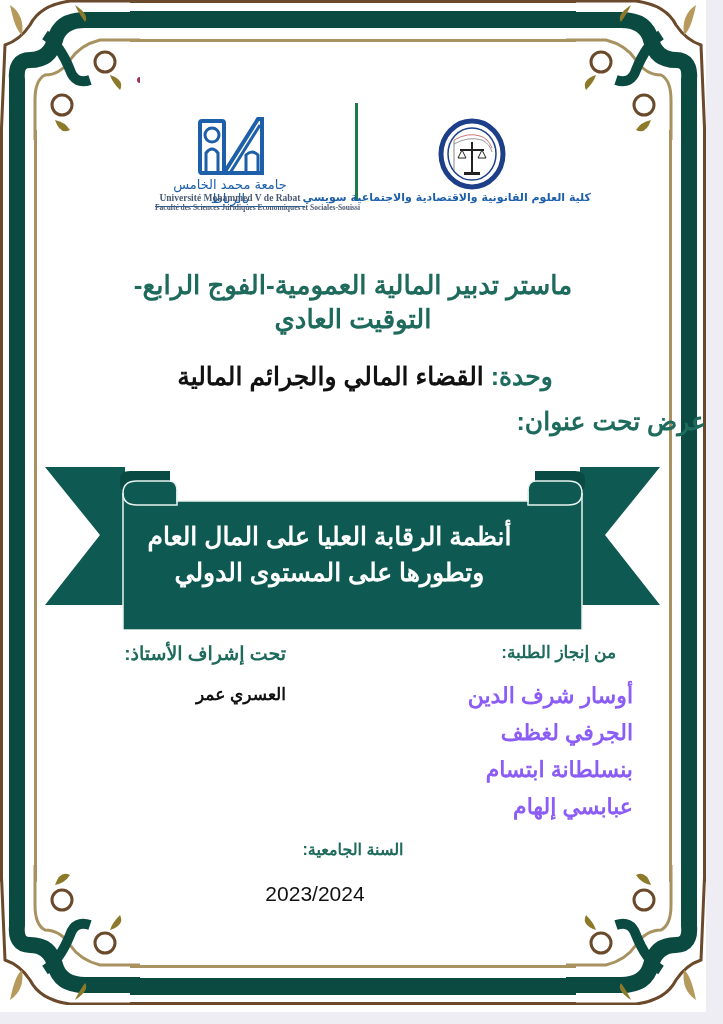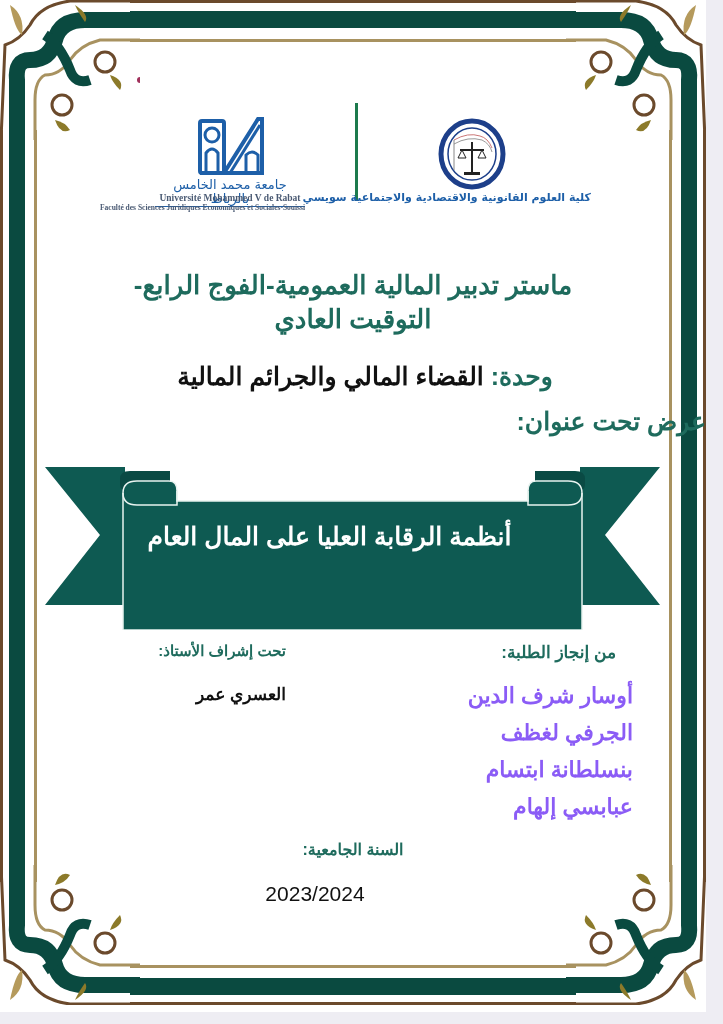--- a/index.html
+++ b/index.html
@@ -19,42 +19,42 @@
   .band-gold  { background:#a89260; }
 
   .corner { position:absolute; width:140px; height:140px; }
 
   
   .logo-divider { position:absolute; left:355px; top:103px; width:3px; height:98px; background:#1d7a4d; }
   .um5-logo { position:absolute; left:198px; top:115px; width:66px; height:62px; }
   .fac-logo { position:absolute; left:438px; top:118px; width:68px; height:72px; }
   .um5-ar { position:absolute; left:155px; top:178px; width:150px; text-align:center; color:#1d5fa8; font-size:13px; font-weight:normal; direction:rtl; line-height:14px; border-bottom:1px solid #1d5fa8; }
   .um5-fr { position:absolute; left:100px; top:193px; width:260px; text-align:center; color:#4a5a73; font-family:"Liberation Serif", serif; font-size:9.5px; font-weight:bold; line-height:10px; }
-  .um5-fr2 { position:absolute; left:100px; top:203px; width:260px; text-align:left; color:#4a5a73; font-family:"Liberation Serif", serif; font-size:7.5px; font-weight:bold; line-height:9px; }
+  .um5-fr2 { position:absolute; left:100px; top:203px; width:260px; text-align:right; color:#4a5a73; font-family:"Liberation Serif", serif; font-size:7.5px; font-weight:bold; line-height:9px; }
   .fac-name { position:absolute; left:365px; top:191px; width:226px; text-align:right; direction:rtl; color:#1d5fa8; font-size:11px; font-weight:bold; white-space:nowrap; }
 
   .title {
     position:absolute; left:0; width:706px; text-align:center; direction:rtl;
     font-family:"Liberation Sans", sans-serif; font-weight:bold;
   }
   .t-master { top:268px; font-size:26px; color:#1e6b5d; line-height:34px; }
   .t-module { top:360px; font-size:25px; line-height:32px;margin-left:12px; }
   .t-module .lbl { color:#1e6b5d; }
   .t-module .val { color:#111; }
   .t-pres { top:405px; font-size:25px; color:#1e6b5d; line-height:32px;text-align:right; }
 
   .banner { position:absolute; left:45px; top:465px; width:615px; height:165px; }
   .banner-text {
     position:absolute; left:125px; top:518px; width:385px; text-align:center; direction:rtl;
     color:#ffffff; font-family:"Liberation Sans", sans-serif; font-weight:bold; font-size:25px; line-height:36px;margin-left:12px;
   }
 
   .rtl { direction:rtl; position:absolute; font-family:"Liberation Sans", sans-serif; font-weight:bold; }
   .students-label { right:90px; top:642px; color:#1e6b5d; font-size:17px; }
-  .supervisor-label { right:420px; top:642px; color:#1e6b5d; font-size:15px; }
+  .supervisor-label { right:420px; top:642px; color:#1e6b5d; font-size:19px; }
   .student { right:73px; color:#8b5cf6; font-size:22px; }
   .supervisor-name { right:420px; top:684px; color:#111; font-size:17px; }
 
   .year-label { position:absolute; left:0; width:706px; text-align:center; top:840px; direction:rtl; color:#1e6b5d; font-family:"Liberation Sans", sans-serif; font-weight:bold; font-size:16px; }
   .year-value { position:absolute; left:0; width:630px; text-align:center; top:882px; color:#111; font-family:"Liberation Sans", sans-serif; font-size:21px; }
 </style>
 </head>
 <body>
 
 <div class="page">
@@ -173,20 +173,21 @@
 
     <path d="M75 14 Q75 6 85 6 L125 6 L125 26 L85 26 Q75 26 75 20 Z" fill="#0a4a44"></path>
     <path d="M540 14 Q540 6 530 6 L490 6 L490 26 L530 26 Q540 26 540 20 Z" fill="#0a4a44"></path>
 
     <path d="M78 28 Q78 16 92 16 L124 16 Q132 16 132 26 L132 36 L483 36 L483 26 Q483 16 491 16 L523 16 Q537 16 537 28 L537 165 L78 165 Z" fill="#0e5a52" stroke="#e8f3f0" stroke-width="1.5"></path>
     <path d="M78 28 Q78 40 92 40 L132 40 L132 26" fill="none" stroke="#e8f3f0" stroke-width="1.5"></path>
     <path d="M537 28 Q537 40 523 40 L483 40 L483 26" fill="none" stroke="#e8f3f0" stroke-width="1.5"></path>
   </svg>
   <div class="banner-text">
     <div>أنظمة الرقابة العليا على المال العام</div>
+    <div>وتطورها على المستوى الدولي</div>
   </div>
 
   <div class="rtl students-label">من إنجاز الطلبة:</div>
   <div class="rtl supervisor-label">تحت إشراف الأستاذ:</div>
   <div class="rtl student" style="top:683px;">أوسار شرف الدين</div>
   <div class="rtl student" style="top:720px;">الجرفي لغظف</div>
   <div class="rtl student" style="top:757px;">بنسلطانة ابتسام</div>
   <div class="rtl student" style="top:794px;">عبابسي إلهام</div>
   <div class="rtl supervisor-name">العسري عمر</div>
 

